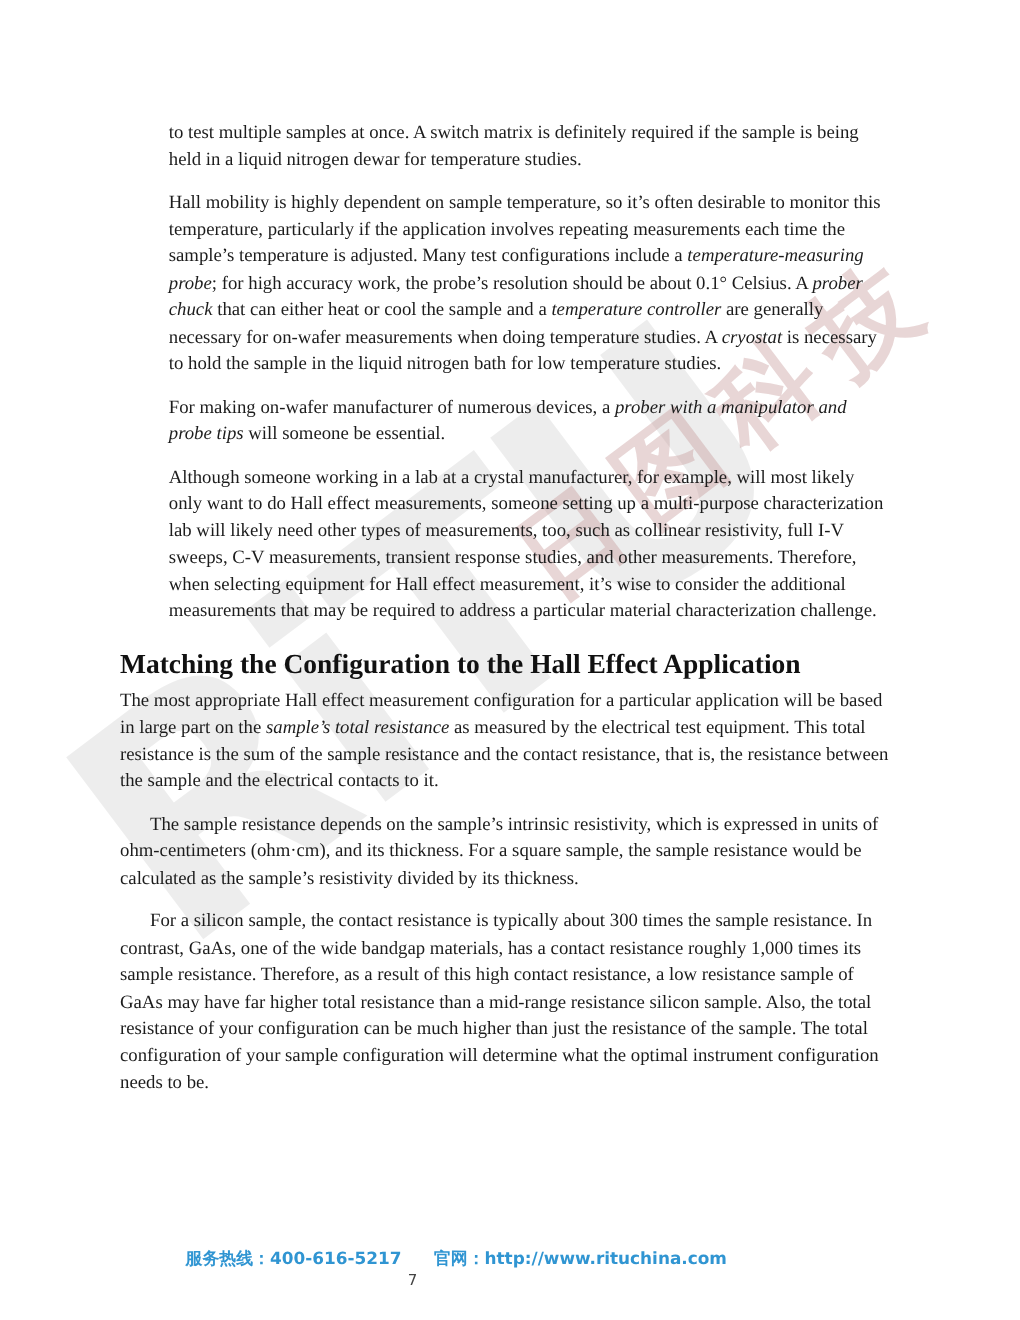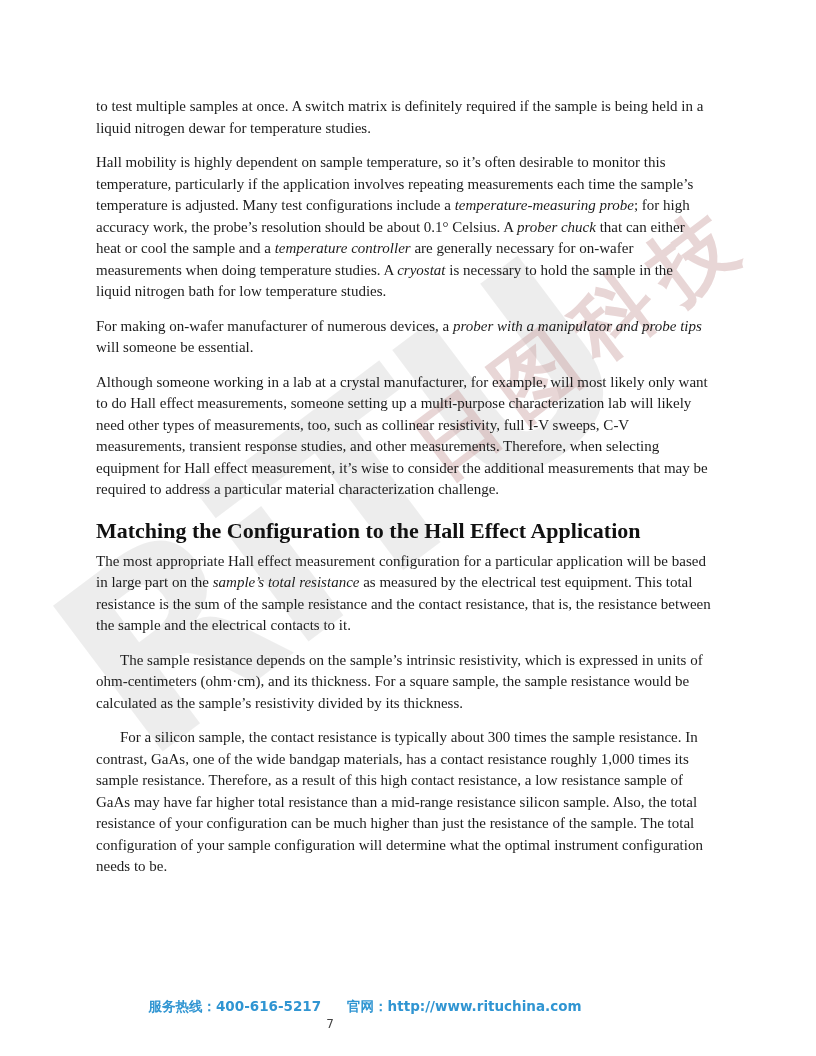--- a/index.html
+++ b/index.html
@@ -52,21 +52,21 @@
     left: 96px; top: 96px;
     width: 618px;
     z-index: 1;
   }
   .content p {
     margin: 0 0 13px 0;
     font-size: 15px;
     line-height: 21.5px;
     color: var(--text-color);
   }
-  .content p.indented { margin-right: 6px; }
+  .content p.indented { margin-left: 39px; margin-right: 6px; }
   .content p.first-indent { text-indent: 24px; }
   .content h2 {
     margin: 19px 0 9px 0;
     font-size: 22px;
     line-height: 22px;
     font-weight: bold;
     color: #111111;
   }
   .content em { font-style: italic; }
   

